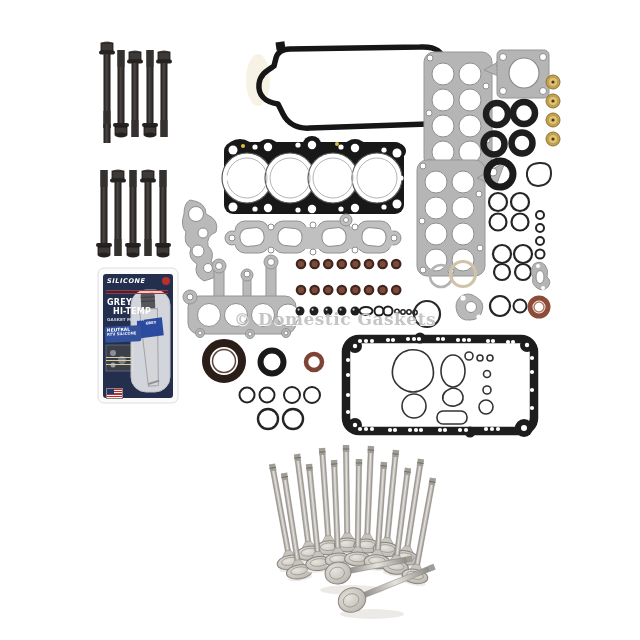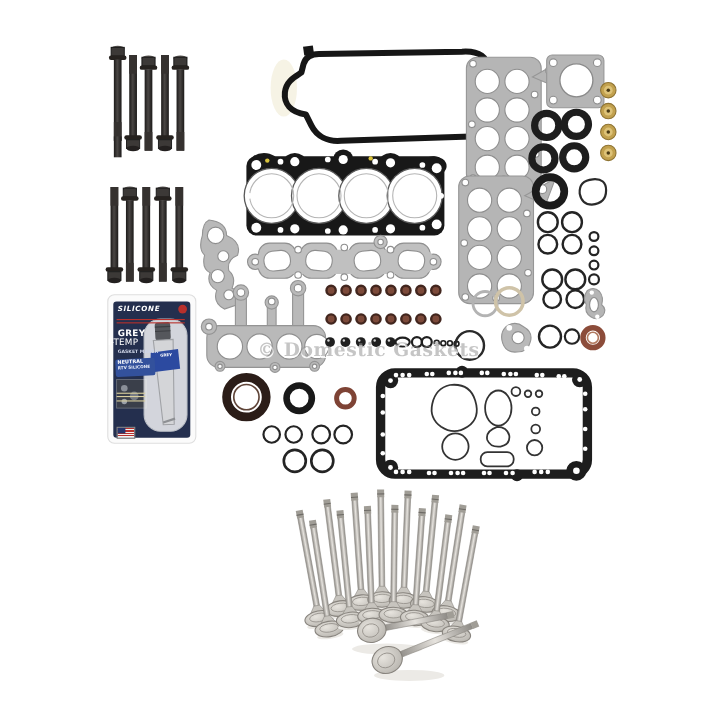--- a/index.html
+++ b/index.html
@@ -8,21 +8,21 @@
   .canvas svg{position:absolute;left:0;top:0;}
   .overlay{position:absolute;z-index:5;}
   .watermark{left:234px;top:309px;width:190px;text-align:left;
      font-family:"DejaVu Serif",serif;font-weight:700;font-size:17px;
      color:rgba(150,150,150,.55);text-shadow:0 1px 0 rgba(255,255,255,.9);
      letter-spacing:.5px;white-space:nowrap;}
   
   .pk{position:absolute;color:#fff;line-height:1.05;z-index:6;}
   .pk-brand{left:107px;top:278px;font-size:6.5px;font-weight:700;font-style:italic;letter-spacing:.6px;}
   .pk-h1{left:107px;top:299px;font-size:8px;font-weight:800;letter-spacing:.3px;}
-  .pk-h2{left:92px;top:308px;font-size:8px;font-weight:400;letter-spacing:.2px;}
+  .pk-h2{left:113px;top:308px;font-size:8px;font-weight:700;letter-spacing:.2px;}
   .pk-sub{left:107px;top:318px;font-size:4.2px;color:#cfd6e8;font-weight:700;}
   .pk-ribbon{left:105px;top:326px;width:36px;height:16px;background:#33519c;
      border-radius:2px;transform:rotate(-3deg);padding:1.5px 2px;box-sizing:border-box;}
   .pk-ribbon .r1{font-size:4.5px;font-weight:800;}
   .pk-ribbon .r2{font-size:3.8px;font-weight:700;color:#e8edf8;}
   .pk-tube-label{left:139px;top:322px;width:24px;text-align:center;font-size:3.6px;
      font-weight:800;transform:rotate(-4deg);color:#fff;}
   .redlines{left:106px;top:290px;width:62px;z-index:6;}
   .redlines div{height:1.3px;background:#b8302c;margin-bottom:1.4px;}
   .bullets{left:106px;top:357px;width:26px;z-index:6;}

